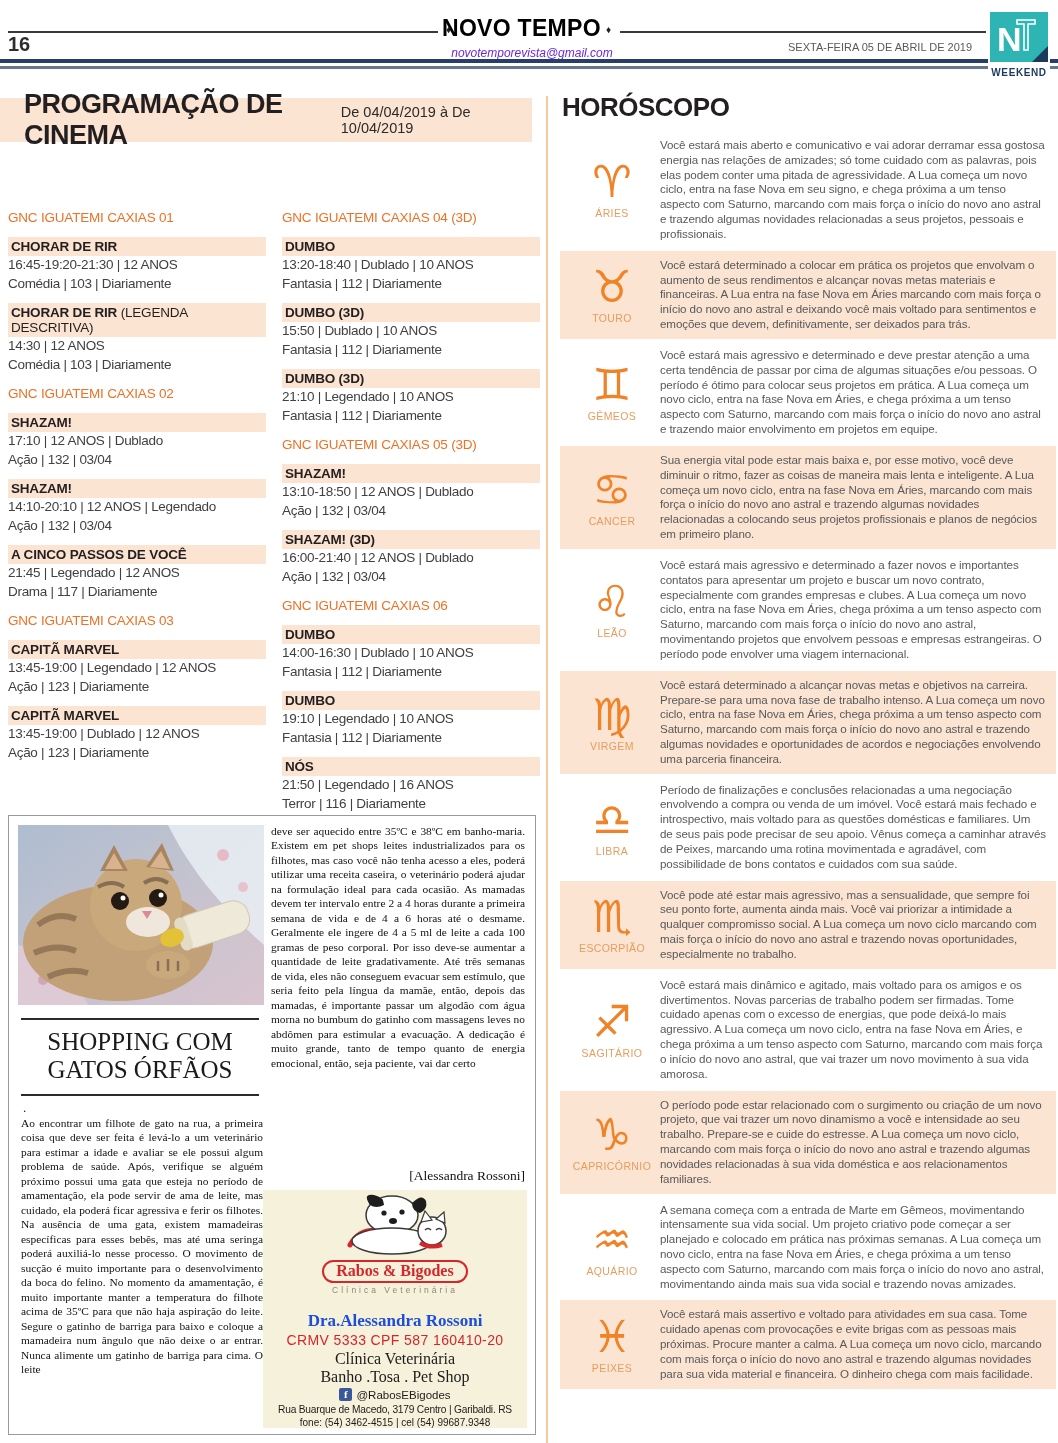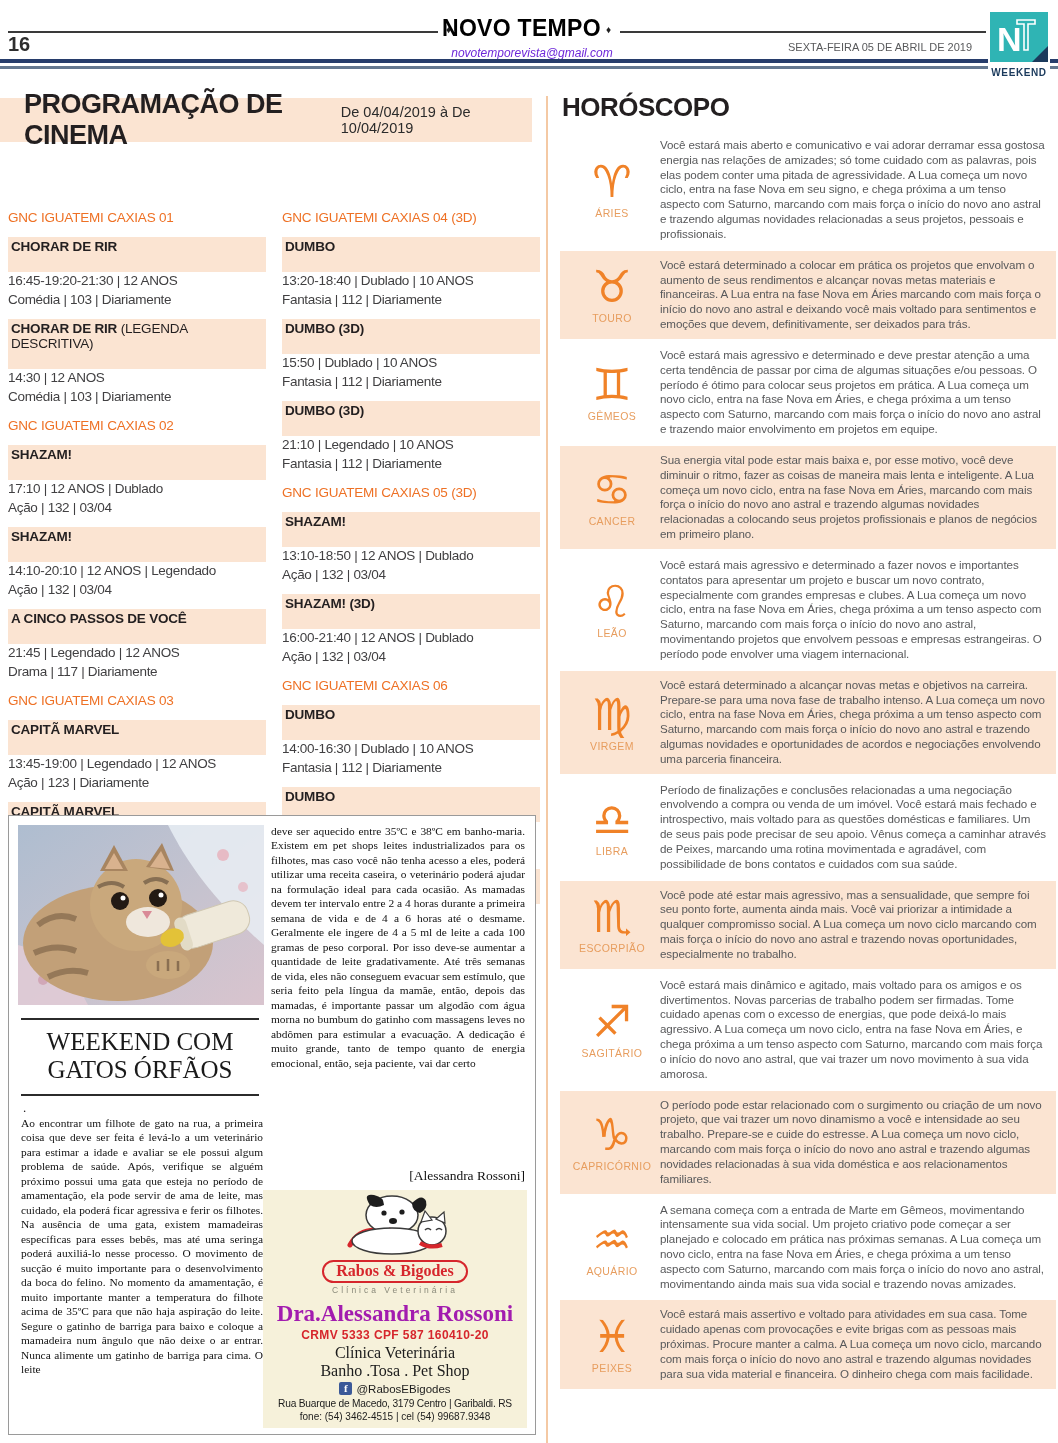--- a/index.html
+++ b/index.html
@@ -29,21 +29,21 @@
   .date-range{font-size:14.5px;color:#2b2b2b;margin-left:auto;margin-right:14px;}
   .venue-bar{position:absolute;left:8px;top:166px;width:532px;height:27px;background:#fbe4d2;
              color:#ee7125;font-weight:bold;font-size:15px;line-height:27px;padding-left:26px;
              box-sizing:border-box;letter-spacing:.2px;}
   .movie-columns{position:absolute;left:8px;top:204px;width:532px;display:flex;gap:16px;}
   .mcol{width:258px;}
   .room{color:#ee7125;font-weight:normal;font-size:13.5px;margin:12px 0 12px;letter-spacing:-.2px;}
   .mcol .room:first-child{margin-top:6px;}
   .movie{margin-bottom:10px;}
   .mtitle{background:#fbe4d2;font-size:13.5px;font-weight:bold;color:#231f20;
-          padding:2px 4px 18px 3px;letter-spacing:-.2px;}
+          padding:2px 4px 2px 3px;letter-spacing:-.2px;}
   .mtitle .sfx{font-weight:normal;}
   .mline{font-size:13.5px;color:#414042;line-height:18.5px;letter-spacing:-.3px;}
 
   
   .divv{position:absolute;left:546px;top:96px;width:2px;height:1347px;background:#f4c9a4;}
 
   
   .horoscope{position:absolute;left:560px;top:92px;width:496px;}
   .horoscope h1{font-size:26px;font-weight:800;color:#231f20;margin:0 0 8px 2px;letter-spacing:-.5px;}
   .sign-row{display:flex;align-items:center;padding:7px 8px 7px 4px;margin-bottom:2px;box-sizing:border-box;}
@@ -67,22 +67,22 @@
   .col2{position:absolute;left:262px;top:8px;width:254px;height:344px;overflow:hidden;}
   .byline{position:absolute;left:262px;top:352px;width:254px;text-align:right;
           font-family:"Liberation Serif",serif;font-size:13.5px;color:#111;}
 
   
   .ad{position:absolute;left:254px;top:374px;width:264px;height:238px;background:#f6f1da;
       text-align:center;box-sizing:border-box;padding-top:3px;}
   .ad-brand{display:inline-block;border:2px solid #d6262c;border-radius:14px;padding:0 12px 1px;
             color:#d6262c;font-family:"Liberation Serif",serif;font-size:16px;font-weight:bold;margin-top:1px;}
   .ad-tag{font-size:8.5px;letter-spacing:3px;color:#8a8a7a;margin-top:2px;}
-  .ad-doc{color:#a21caf;font-family:"Liberation Serif",serif;font-weight:bold;font-size:23px;margin-top:6px;}
-  .ad-reg{color:#d6262c;font-size:12px;font-weight:bold;margin-top:1px;letter-spacing:.4px;}
+  .ad-doc{color:#1d4ed8;font-family:"Liberation Serif",serif;font-weight:bold;font-size:17px;margin-top:16px;}
+  .ad-reg{color:#d6262c;font-size:14px;font-weight:normal;margin-top:1px;letter-spacing:.4px;}
   .ad-l1,.ad-l2{font-family:"Liberation Serif",serif;font-size:16px;color:#1c1c1c;}
   .ad-l1{margin-top:2px;}
   .ad-fb{font-size:11.5px;margin-top:2px;color:#1c1c1c;display:flex;align-items:center;justify-content:center;gap:4px;}
   .fb-ic{display:inline-block;width:13px;height:13px;background:#3b5998;color:#fff;border-radius:2px;
          font-size:11px;line-height:13px;font-weight:bold;font-family:"Liberation Serif",serif;}
   .ad-addr{font-size:10.2px;margin-top:3px;color:#1c1c1c;letter-spacing:-.2px;}
   .ad-phone{font-size:10px;margin-top:2px;color:#1c1c1c;}
 </style>
 </head>
 <body>
@@ -326,21 +326,21 @@
         <g transform="rotate(-18 190 100)">
           <rect x="158" y="84" width="74" height="34" rx="15" fill="#efe9da" stroke="#cfc7b2"></rect>
           <rect x="158" y="84" width="12" height="34" rx="6" fill="#e2dbc6"></rect>
           <ellipse cx="152" cy="101" rx="12" ry="9" fill="#e3c238"></ellipse>
         </g>
         <ellipse cx="150" cy="140" rx="22" ry="14" fill="#c9a87c"></ellipse>
         <path d="M140 136 v10 M150 134 v12 M160 136 v10" stroke="#8a6f52" stroke-width="2.5" fill="none"></path>
       </svg>
     </div>
     <div class="art-title">
-      <span>WEEKEND COM</span><br>
+      <span>SHOPPING COM</span><br>
       <span>GATOS ÓRFÃOS</span>
     </div>
     <div class="art-dot">.</div>
     <div class="art-col col1">Ao encontrar um filhote de gato na rua, a primeira coisa que deve ser feita é levá-lo a um veterinário para estimar a idade e avaliar se ele possui algum problema de saúde. Após, verifique se alguém próximo possui uma gata que esteja no período de amamentação, ela pode servir de ama de leite, mas cuidado, ela poderá ficar agressiva e ferir os filhotes. Na ausência de uma gata, existem mamadeiras específicas para esses bebês, mas até uma seringa poderá auxiliá-lo nesse processo. O movimento de sucção é muito importante para o desenvolvimento da boca do felino. No momento da amamentação, é muito importante manter a temperatura do filhote acima de 35ºC para que não haja aspiração do leite. Segure o gatinho de barriga para baixo e coloque a mamadeira num ângulo que não deixe o ar entrar. Nunca alimente um gatinho de barriga para cima. O leite</div>
     <div class="art-col col2">deve ser aquecido entre 35ºC e 38ºC em banho-maria. Existem em pet shops leites industrializados para os filhotes, mas caso você não tenha acesso a eles, poderá utilizar uma receita caseira, o veterinário poderá ajudar na formulação ideal para cada ocasião. As mamadas devem ter intervalo entre 2 a 4 horas durante a primeira semana de vida e de 4 a 6 horas até o desmame. Geralmente ele ingere de 4 a 5 ml de leite a cada 100 gramas de peso corporal. Por isso deve-se aumentar a quantidade de leite gradativamente. Até três semanas de vida, eles não conseguem evacuar sem estímulo, que seria feito pela língua da mamãe, então, depois das mamadas, é importante passar um algodão com água morna no bumbum do gatinho com massagens leves no abdômen para estimular a evacuação. A dedicação é muito grande, tanto de tempo quanto de energia emocional, então, seja paciente, vai dar certo</div>
     <div class="byline">[Alessandra Rossoni]</div>
 
     <div class="ad">
       <svg width="150" height="62" viewBox="0 0 150 62">
         <path d="M30 52 q10 -18 32 -14" stroke="#d6262c" stroke-width="5" fill="none" stroke-linecap="round"></path>

